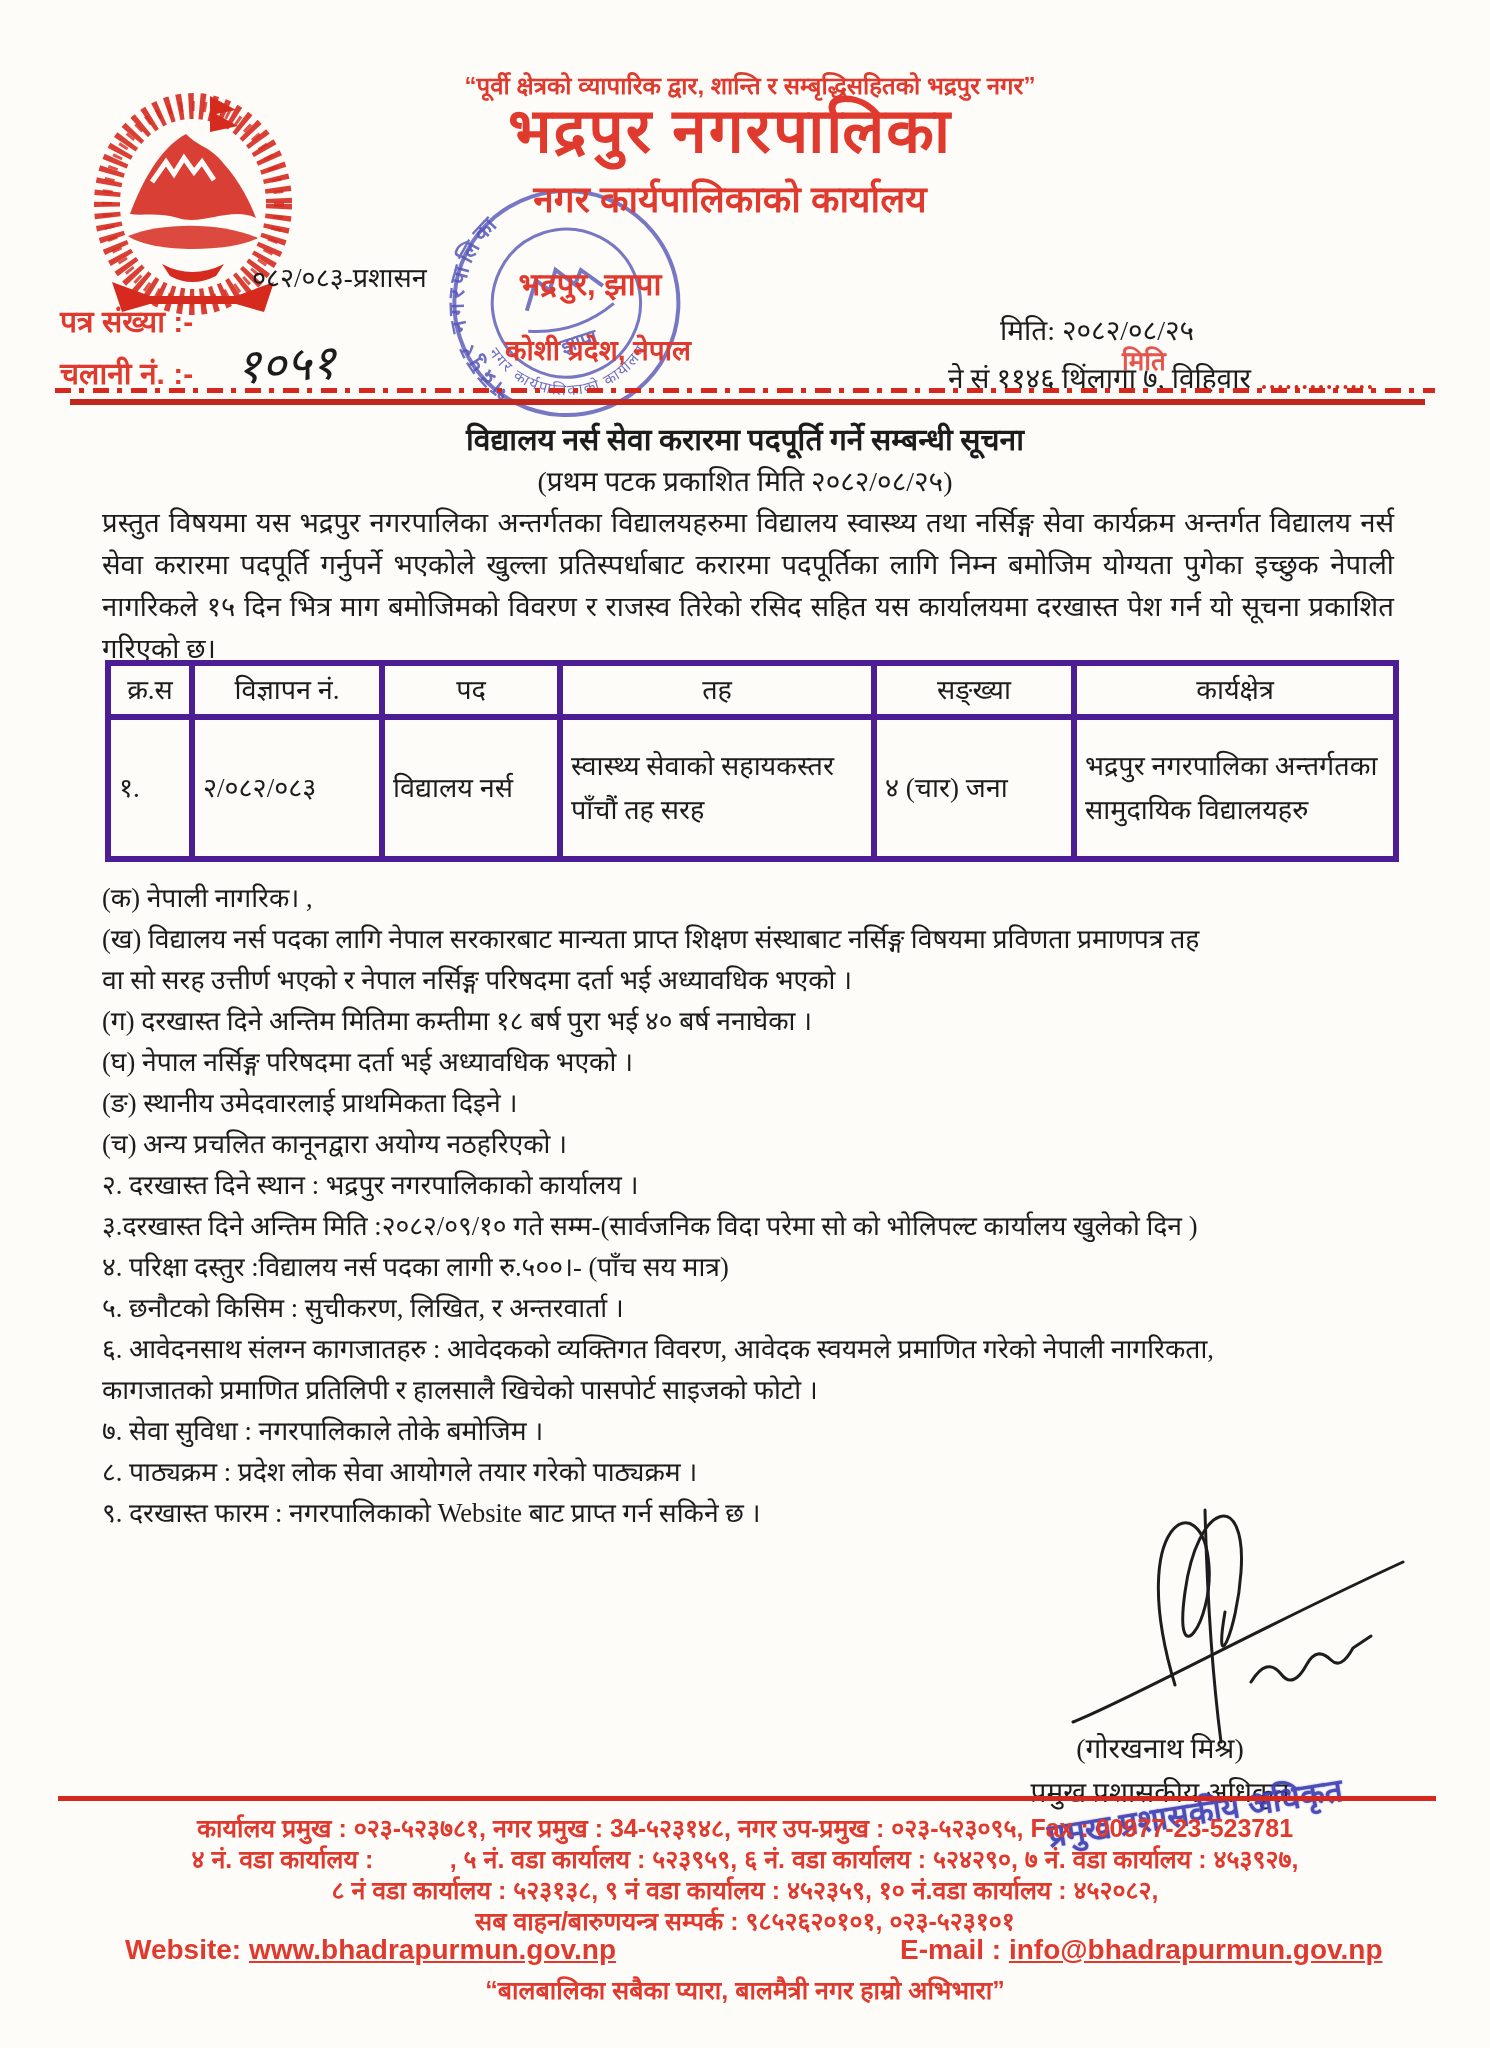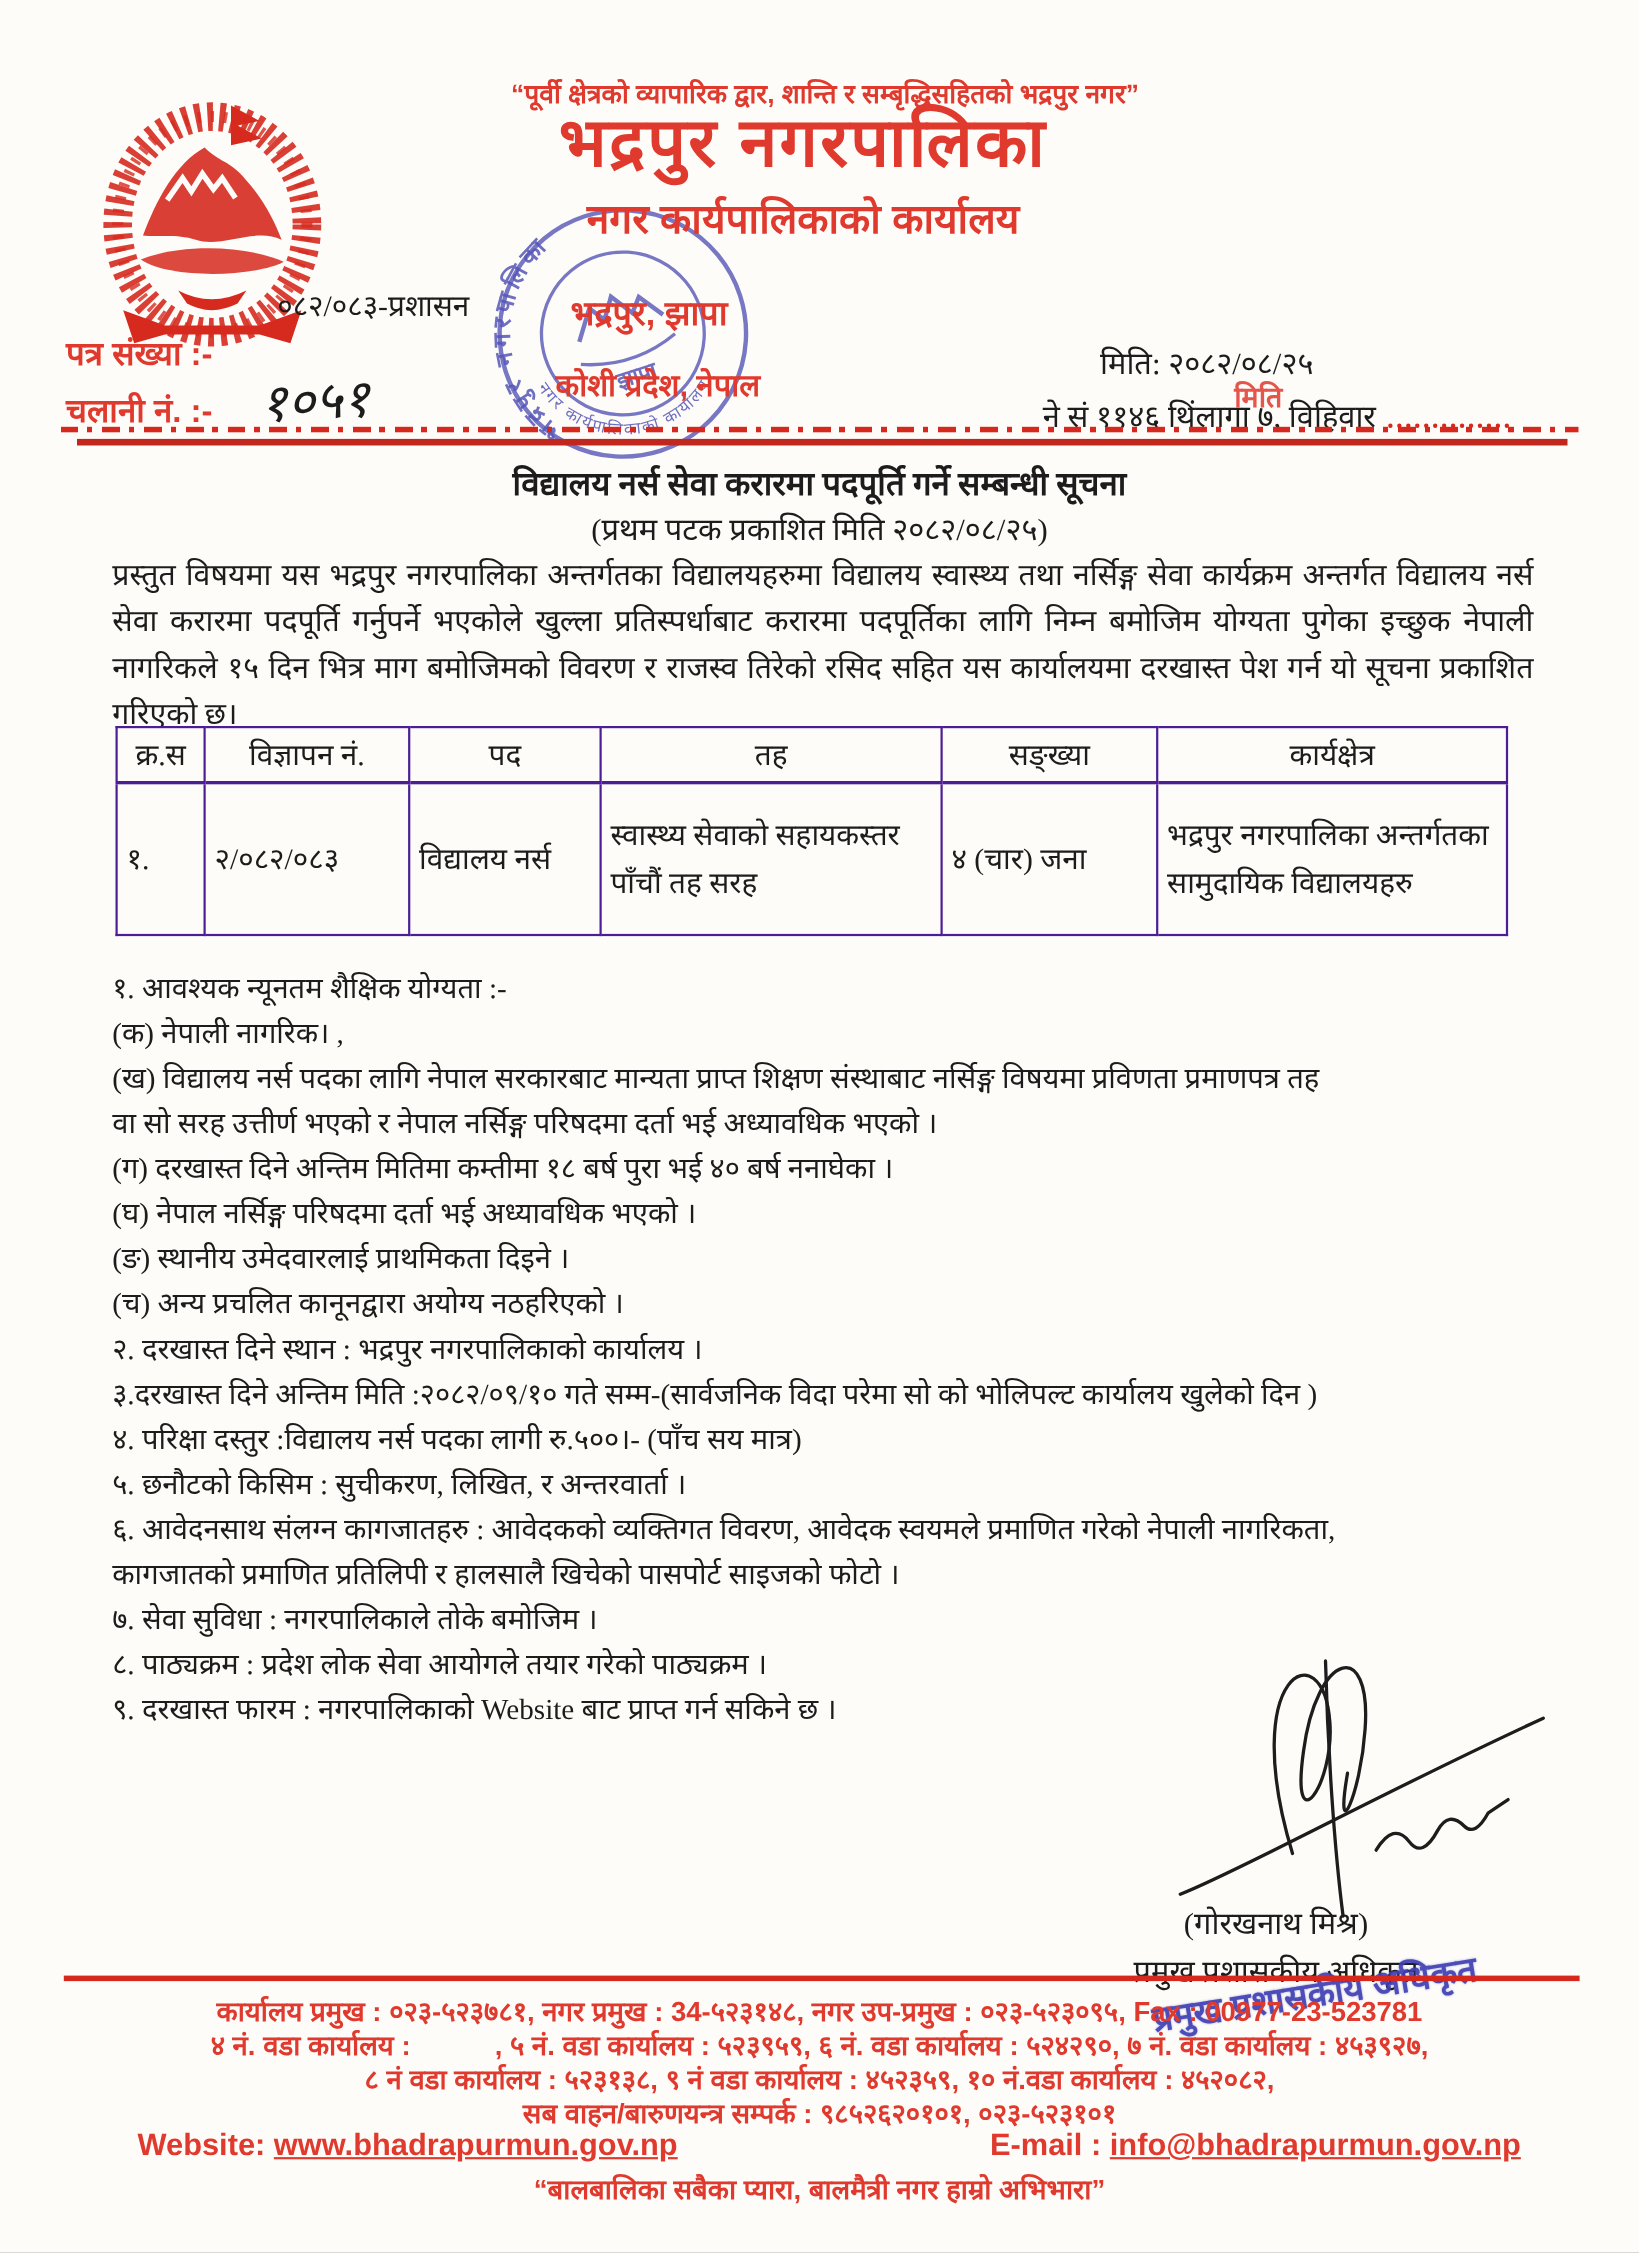--- a/index.html
+++ b/index.html
@@ -44,21 +44,21 @@
   .leader-dots{left:1262px;top:384px;width:110px;border-bottom:4px dotted var(--red);height:1px;}
   .sep-dashdot{left:55px;top:388px;width:1380px;height:5px;
     background:repeating-linear-gradient(90deg,var(--red) 0 16px,transparent 16px 24px,var(--red) 24px 29px,transparent 29px 38px);}
   .sep-solid{left:70px;top:399px;width:1355px;height:6px;background:#c1271c;}
   
   .notice-title{left:0;top:418px;width:1490px;font-size:30px;font-weight:600;text-align:center;}
   .notice-subtitle{left:0;top:461px;width:1490px;font-size:28px;text-align:center;}
   .notice-body{left:102px;top:502px;width:1292px;font-size:27.5px;line-height:42px;text-align:justify;}
   
   .vac-table{left:105px;top:660px;border-collapse:collapse;}
-  .vac-table th,.vac-table td{border:2px solid #4c1d95;font-weight:400;font-size:27px;
+  .vac-table th,.vac-table td{border:6px solid #4c1d95;font-weight:400;font-size:27px;
     vertical-align:middle;padding:2px 8px;line-height:44px;}
   .vac-table th{height:44px;border-bottom-width:3px;}
   .vac-table td{height:132px;}
   .c0{width:62px;}.c1{width:168px;}.c2{width:156px;}.c3{width:292px;}.c4{width:178px;}.c5{width:300px;}
   
   .notice-lines{left:102px;top:878px;width:1310px;}
   .nline{height:41px;font-size:26.5px;line-height:41px;white-space:nowrap;}
   
   .sig-svg{left:1055px;top:1470px;}
   .sig-name{left:1010px;top:1728px;width:300px;font-size:28px;text-align:center;}
@@ -165,21 +165,20 @@
       <td>२/०८२/०८३</td>
       <td>विद्यालय नर्स</td>
       <td>स्वास्थ्य सेवाको सहायकस्तर पाँचौं तह सरह</td>
       <td>४ (चार) जना</td>
       <td>भद्रपुर नगरपालिका अन्तर्गतका सामुदायिक विद्यालयहरु</td>
     </tr>
   </tbody>
     </table>
 
   <div class="abs notice-lines">
-    <div class="nline">१. आवश्यक न्यूनतम शैक्षिक योग्यता :-</div>
     <div class="nline">(क) नेपाली नागरिक। ,</div>
     <div class="nline">(ख) विद्यालय नर्स पदका लागि नेपाल सरकारबाट मान्यता प्राप्त शिक्षण संस्थाबाट नर्सिङ्ग विषयमा प्रविणता प्रमाणपत्र तह</div>
     <div class="nline">वा सो सरह उत्तीर्ण भएको र नेपाल नर्सिङ्ग परिषदमा दर्ता भई अध्यावधिक भएको ।</div>
     <div class="nline">(ग) दरखास्त दिने अन्तिम मितिमा कम्तीमा १८ बर्ष पुरा भई ४० बर्ष ननाघेका ।</div>
     <div class="nline">(घ) नेपाल नर्सिङ्ग परिषदमा दर्ता भई अध्यावधिक भएको ।</div>
     <div class="nline">(ङ) स्थानीय उमेदवारलाई प्राथमिकता दिइने ।</div>
     <div class="nline">(च) अन्य प्रचलित कानूनद्वारा अयोग्य नठहरिएको ।</div>
     <div class="nline">२. दरखास्त दिने स्थान : भद्रपुर नगरपालिकाको कार्यालय ।</div>
     <div class="nline">३.दरखास्त दिने अन्तिम मिति :२०८२/०९/१० गते सम्म-(सार्वजनिक विदा परेमा सो को भोलिपल्ट कार्यालय खुलेको दिन )</div>
     <div class="nline">४. परिक्षा दस्तुर :विद्यालय नर्स पदका लागी रु.५००।- (पाँच सय मात्र)</div>

